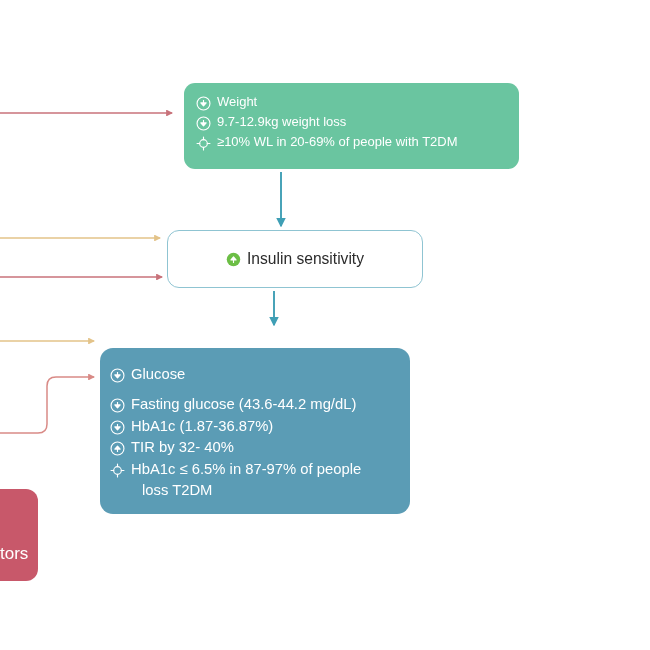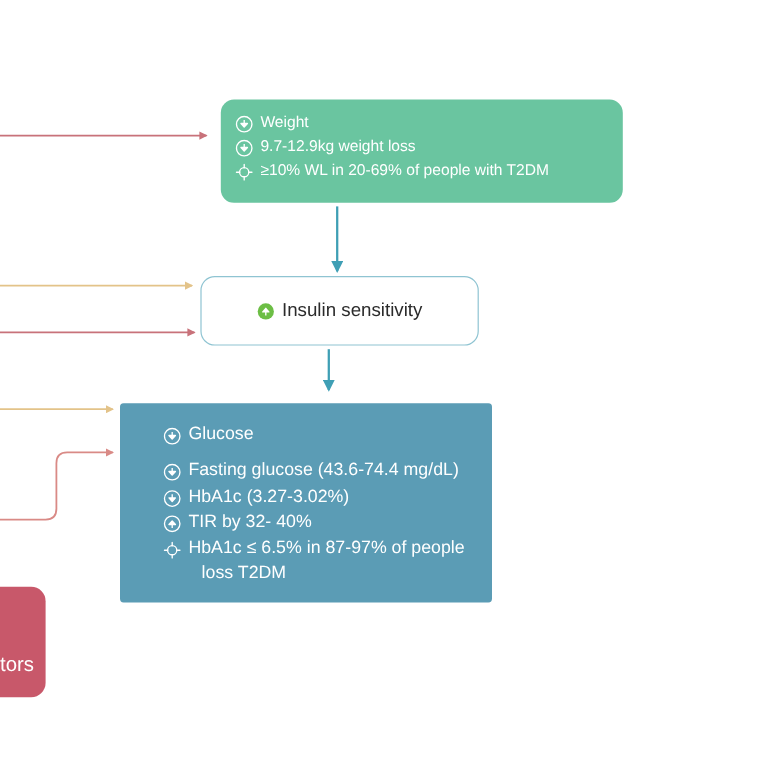--- a/index.html
+++ b/index.html
@@ -45,39 +45,39 @@
     height: 86px;
     background: #6ac5a0;
     border-radius: 11px;
     padding: 9px 14px 8px 12px;
   }
 
   
   #node-insulin {
     left: 167px;
     top: 230px;
-    width: 232px;
+    width: 256px;
     height: 58px;
     background: #ffffff;
     border: 1.4px solid #8fc4d2;
     border-radius: 12px;
     display: flex;
     align-items: center;
     justify-content: center;
   }
 
   
   #node-glucose {
     left: 100px;
-    top: 336px;
+    top: 348px;
     width: 310px;
     height: 166px;
     background: #5b9cb5;
-    border-radius: 3px;
-    padding: 16px 14px 12px 36px;
+    border-radius: 13px;
+    padding: 16px 14px 12px 10px;
   }
 
   
   #node-mediators {
     left: -52px;
     top: 489px;
     width: 90px;
     height: 92px;
     background: #c8586a;
     border-radius: 12px;
@@ -219,29 +219,29 @@
         <path d="M10 5.2 L10 12.4 M6.4 9.2 L10 13.2 L13.6 9.2 Z" fill="#ffffff" stroke="#ffffff" stroke-width="1.5" stroke-linejoin="round"></path>
       </svg>
       <span class="rtext">Glucose</span>
     </div>
 
     <div class="row">
       <svg class="ic" viewBox="0 0 20 20">
         <circle cx="10" cy="10" r="8.6" fill="none" stroke="#ffffff" stroke-width="1.5"></circle>
         <path d="M10 5.2 L10 12.4 M6.4 9.2 L10 13.2 L13.6 9.2 Z" fill="#ffffff" stroke="#ffffff" stroke-width="1.5" stroke-linejoin="round"></path>
       </svg>
-      <span class="rtext">Fasting glucose (43.6-74.4 mg/dL)</span>
-    </div>
-
-    <div class="row">
-      <svg class="ic" viewBox="0 0 20 20">
-        <circle cx="10" cy="10" r="8.6" fill="none" stroke="#ffffff" stroke-width="1.5"></circle>
-        <path d="M10 5.2 L10 12.4 M6.4 9.2 L10 13.2 L13.6 9.2 Z" fill="#ffffff" stroke="#ffffff" stroke-width="1.5" stroke-linejoin="round"></path>
-      </svg>
-      <span class="rtext">HbA1c (3.27-3.02%)</span>
+      <span class="rtext">Fasting glucose (43.6-44.2 mg/dL)</span>
+    </div>
+
+    <div class="row">
+      <svg class="ic" viewBox="0 0 20 20">
+        <circle cx="10" cy="10" r="8.6" fill="none" stroke="#ffffff" stroke-width="1.5"></circle>
+        <path d="M10 5.2 L10 12.4 M6.4 9.2 L10 13.2 L13.6 9.2 Z" fill="#ffffff" stroke="#ffffff" stroke-width="1.5" stroke-linejoin="round"></path>
+      </svg>
+      <span class="rtext">HbA1c (1.87-36.87%)</span>
     </div>
 
     <div class="row">
       <svg class="ic" viewBox="0 0 20 20">
         <circle cx="10" cy="10" r="8.6" fill="none" stroke="#ffffff" stroke-width="1.5"></circle>
         <path d="M10 14.8 L10 7.6 M6.4 10.8 L10 6.8 L13.6 10.8 Z" fill="#ffffff" stroke="#ffffff" stroke-width="1.5" stroke-linejoin="round"></path>
       </svg>
       <span class="rtext">TIR by 32- 40%</span>
     </div>
 

